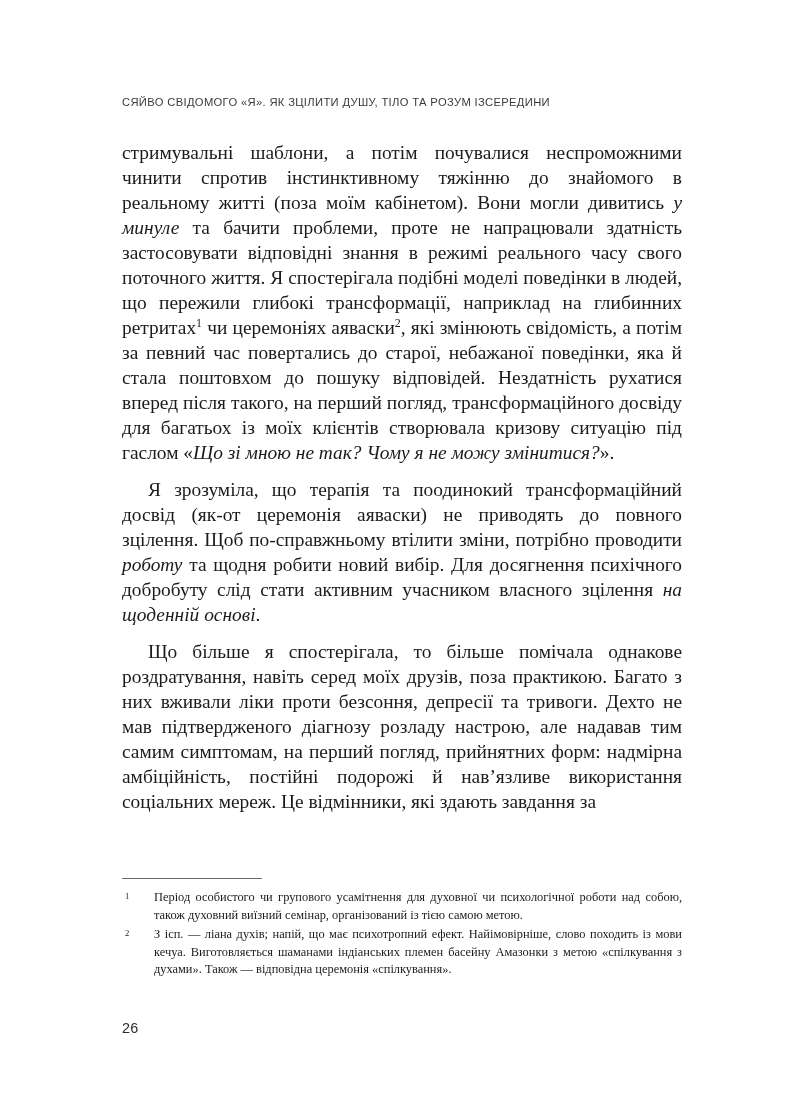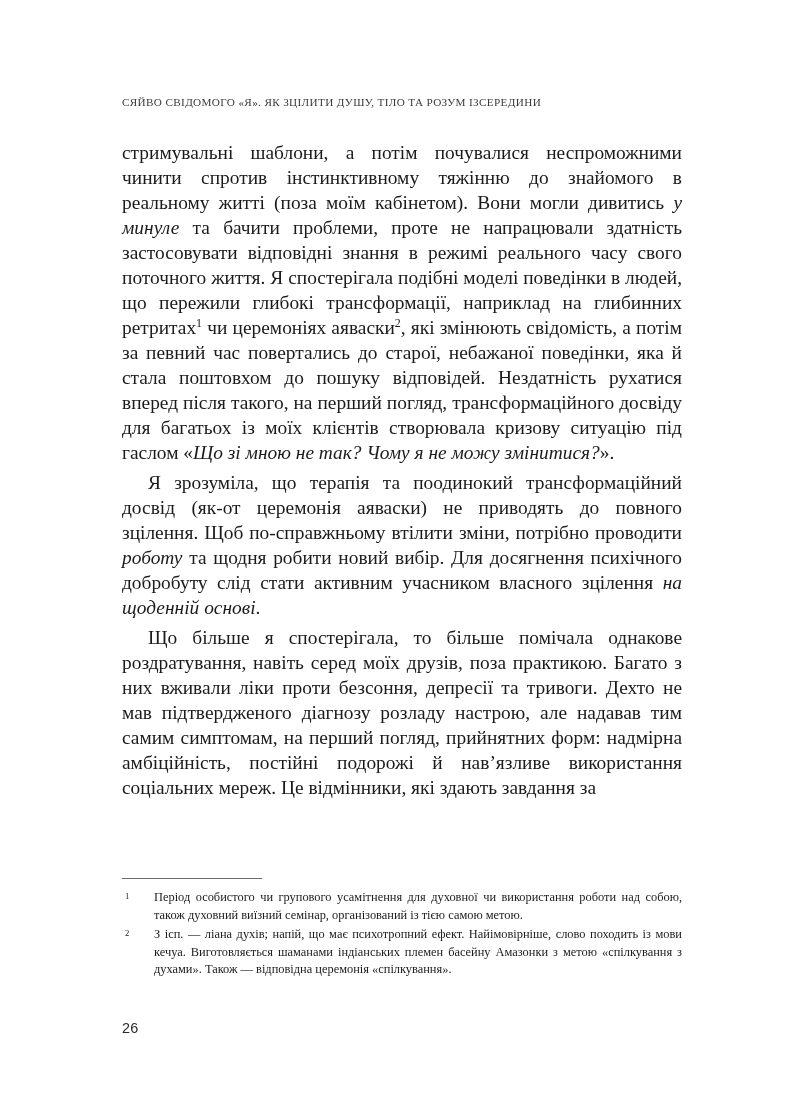--- a/index.html
+++ b/index.html
@@ -20,21 +20,21 @@
     overflow: hidden;
     box-sizing: border-box;
   }
 
   
   .running-head {
     position: absolute;
     left: 122px;
     top: 96px;
     width: 560px;
-    font-family: Liberation Serif, serif;
+    font-family: Liberation Sans, sans-serif;
     font-size: 11.2px;
     letter-spacing: 0.35px;
     color: #3a3a3a;
     text-transform: uppercase;
     white-space: nowrap;
   }
 
   
   .body-block {
     position: absolute;
@@ -48,21 +48,21 @@
     line-height: 25.0px;
     text-align: justify;
     text-justify: inter-word;
     hyphens: manual;
     -webkit-hyphens: manual;
   }
   .body-block p.indent {
     text-indent: 26px;
   }
   .body-block p + p {
-    margin-top: 5px;
+    margin-top: 12px;
   }
   i.it {
     font-style: italic;
   }
   sup.fn {
     font-size: 0.62em;
     vertical-align: super;
     line-height: 0;
   }
 
@@ -121,20 +121,20 @@
 
   <div class="body-block">
       <p><span>стримувальні шаблони, а потім почувалися неспроможними чинити спротив інстинктивному тяжінню до знайомого в реальному житті (поза моїм кабінетом). Вони могли дивитись </span><i class="it">у минуле</i><span> та бачити проблеми, проте не напрацювали здатність застосовувати відповідні знання в режимі реального часу свого поточного життя. Я спостерігала подібні моделі поведінки в людей, що пережили глибокі трансформації, наприклад на глибинних ретритах</span><sup class="fn">1</sup><span> чи церемоніях аяваски</span><sup class="fn">2</sup><span>, які змінюють свідомість, а потім за певний час повертались до старої, небажаної поведінки, яка й стала поштовхом до пошуку відповідей. Нездатність рухатися вперед після такого, на перший погляд, трансформаційного досвіду для багатьох із моїх клієнтів створювала кризову ситуацію під гаслом </span><span>«</span><i class="it">Що зі мною не так? Чому я не можу змінитися?</i><span>».</span></p>
       <p class="indent"><span>Я зрозуміла, що терапія та поодинокий трансформаційний досвід (як-от церемонія аяваски) не приводять до повного зцілення. Щоб по-справжньому втілити зміни, потрібно проводити </span><i class="it">роботу</i><span> та щодня робити новий вибір. Для досягнення психічного добробуту слід стати активним учасником власного зцілення </span><i class="it">на щоденній основі</i><span>.</span></p>
       <p class="indent"><span>Що більше я спостерігала, то більше помічала однакове роздратування, навіть серед моїх друзів, поза практикою. Багато з них вживали ліки проти безсоння, депресії та тривоги. Дехто не мав підтвердженого діагнозу розладу настрою, але надавав тим самим симптомам, на перший погляд, прийнятних форм: надмірна амбіційність, постійні подорожі й нав’язливе використання соціальних мереж. Це відмінники, які здають завдання за</span></p>
     </div>
 
   <div class="footnotes">
     <div class="fn-rule"></div>
     <div class="fn-list">
-        <div class="fn-item"><span class="fn-marker">1</span><span>Період особистого чи групового усамітнення для духовної чи використання роботи над собою, також духовний виїзний семінар, організований із тією самою метою.</span></div>
+        <div class="fn-item"><span class="fn-marker">1</span><span>Період особистого чи групового усамітнення для духовної чи психологічної роботи над собою, також духовний виїзний семінар, організований із тією самою метою.</span></div>
         <div class="fn-item"><span class="fn-marker">2</span><span>З ісп. — ліана духів; напій, що має психотропний ефект. Найімовірніше, слово походить із мови кечуа. Виготовляється шаманами індіанських племен басейну Амазонки з метою «спілкування з духами». Також — відповідна церемонія «спілкування».</span></div>
       </div>
   </div>
 
   <div class="folio">26</div>
 
 </div>
 
 </body></html>

